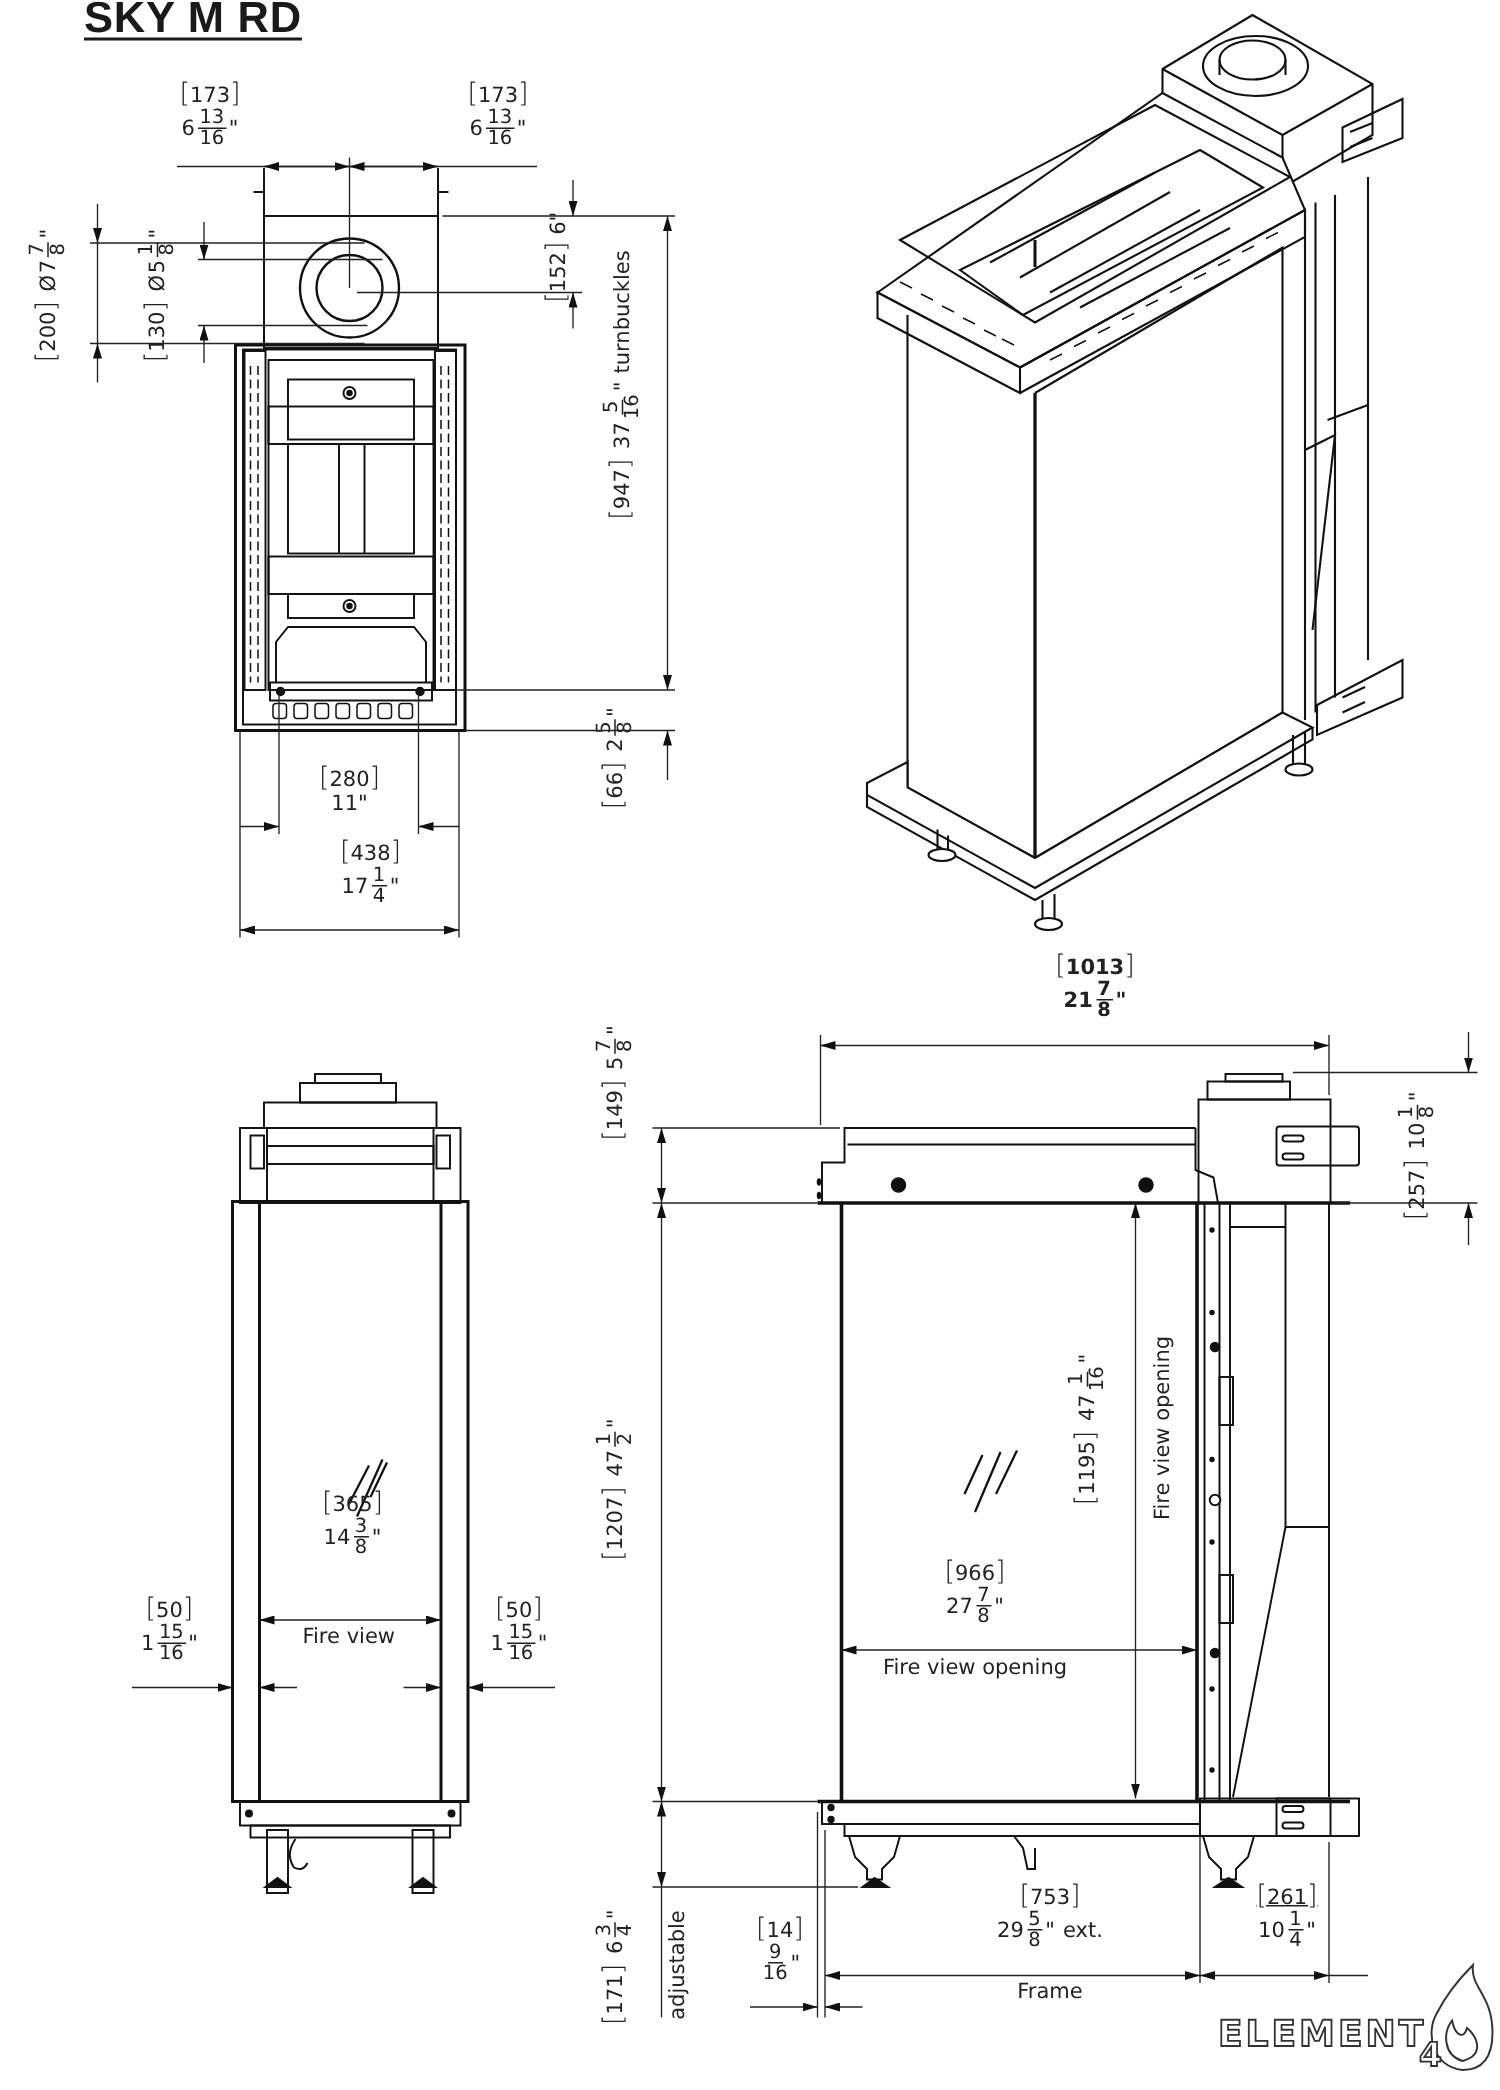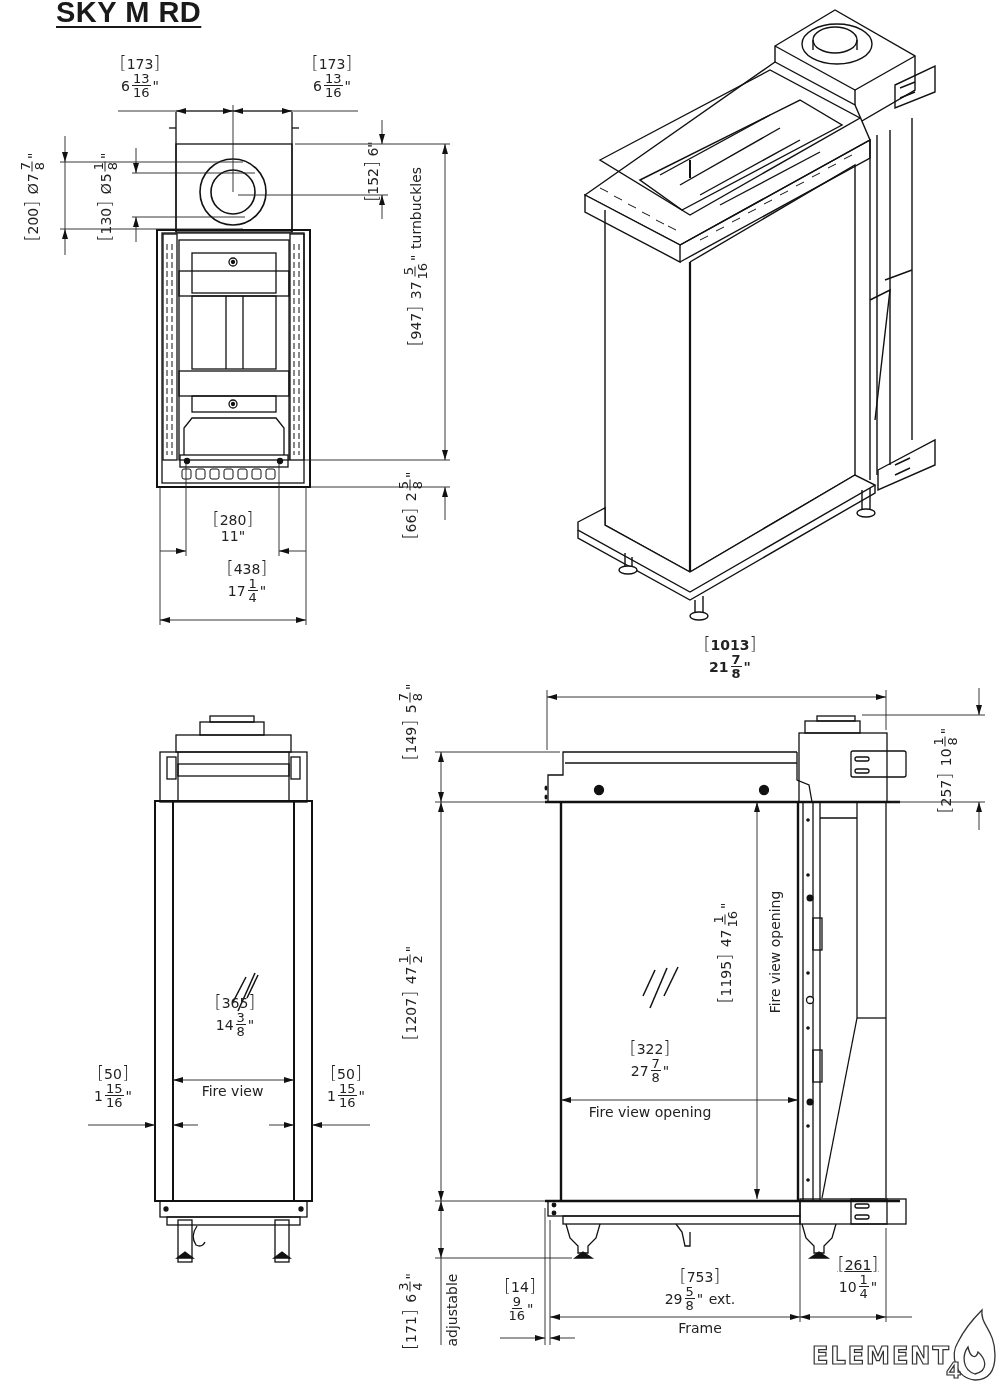--- a/index.html
+++ b/index.html
@@ -423,42 +423,42 @@
       </span>"</span>
 </div>
 <div class="dim rot" style="left:680px;top:945px;width:90px;">
   <span class="inch"><span class="mm" style="display:inline;">1195</span>&nbsp;<span>47</span><span class="frac">
         <span class="n">1</span>
         <span>16</span>
       </span>"</span>
 </div>
 <div class="dim rot lbl" style="left:712px;top:944px;width:126px;">Fire view opening</div>
 <div class="dim" style="left:615px;top:1040px;width:70px;">
-  <span class="mm">322</span>
+  <span class="mm">966</span>
   <span class="inch"><span>27</span><span class="frac">
         <span class="n">7</span>
         <span>8</span>
       </span>"</span>
 </div>
 <div class="dim lbl" style="left:585px;top:1104px;width:130px;">Fire view opening</div>
 <div class="dim rot" style="left:370px;top:1298px;width:80px;">
   <span class="inch"><span class="mm" style="display:inline;">171</span>&nbsp;<span>6</span><span class="frac">
         <span class="n">3</span>
         <span>4</span>
       </span>"</span>
 </div>
 <div class="dim rot lbl" style="left:412px;top:1302px;width:80px;">adjustable</div>
 <div class="dim" style="left:498px;top:1278px;width:44px;">
   <span class="mm">14</span>
   <span class="inch"><span></span><span class="frac">
         <span class="n">9</span>
         <span>16</span>
       </span>"</span>
 </div>
-<div class="dim" style="left:655px;top:1256px;width:90px;margin-top:12px;">
+<div class="dim" style="left:655px;top:1256px;width:90px;">
   <span class="mm">753</span>
   <span class="inch"><span>29</span><span class="frac">
         <span class="n">5</span>
         <span>8</span>
       </span>"&nbsp;<span>ext.</span></span>
 </div>
 <div class="dim lbl" style="left:670px;top:1320px;width:60px;">Frame</div>
 <div class="dim" style="left:823px;top:1256px;width:70px;text-decoration:underline;">
   <span class="mm">261</span>
   <span class="inch"><span>10</span><span class="frac">

